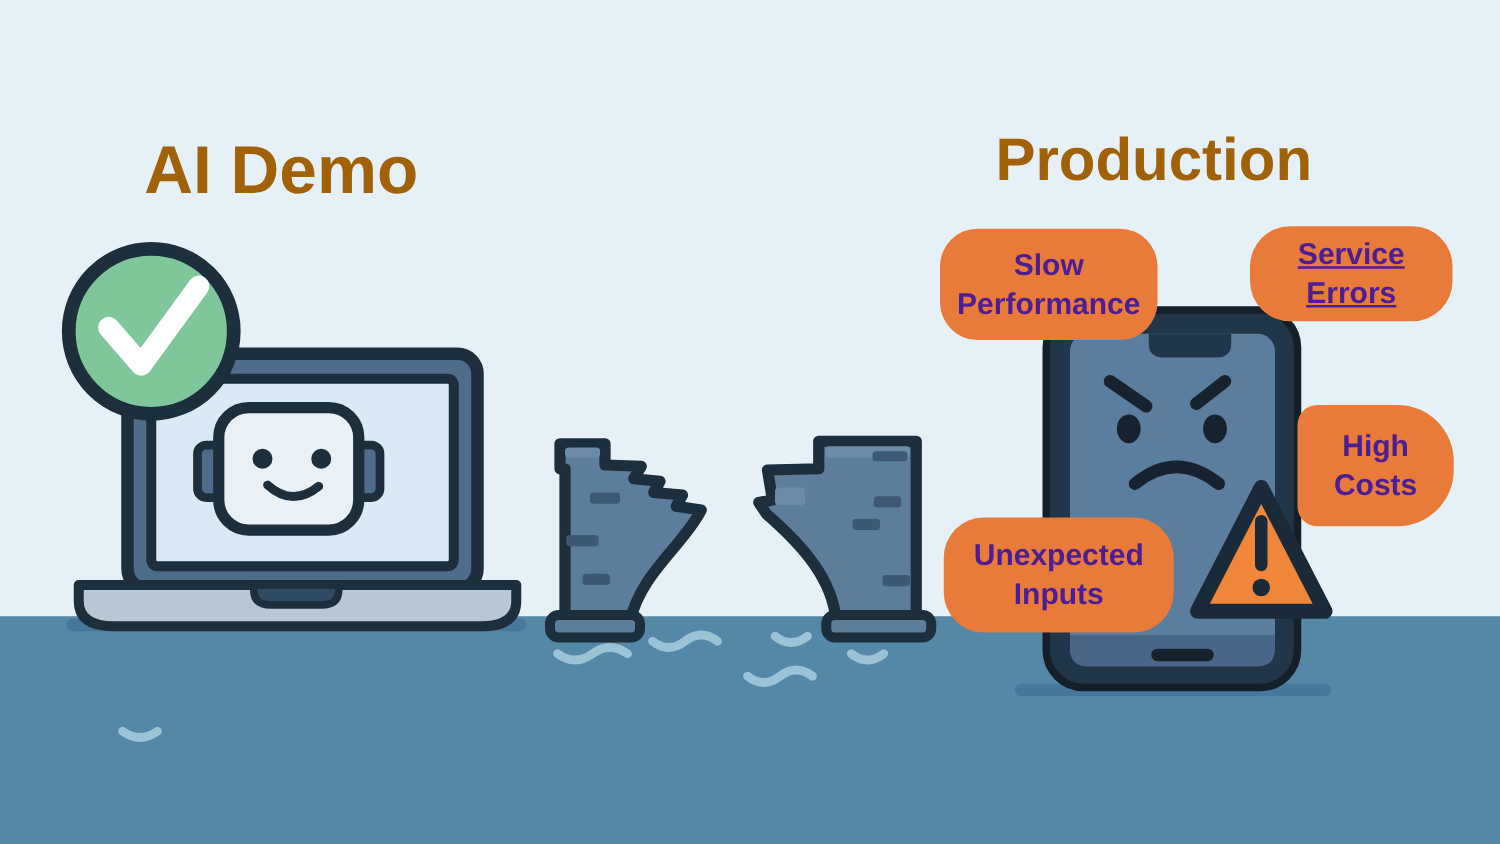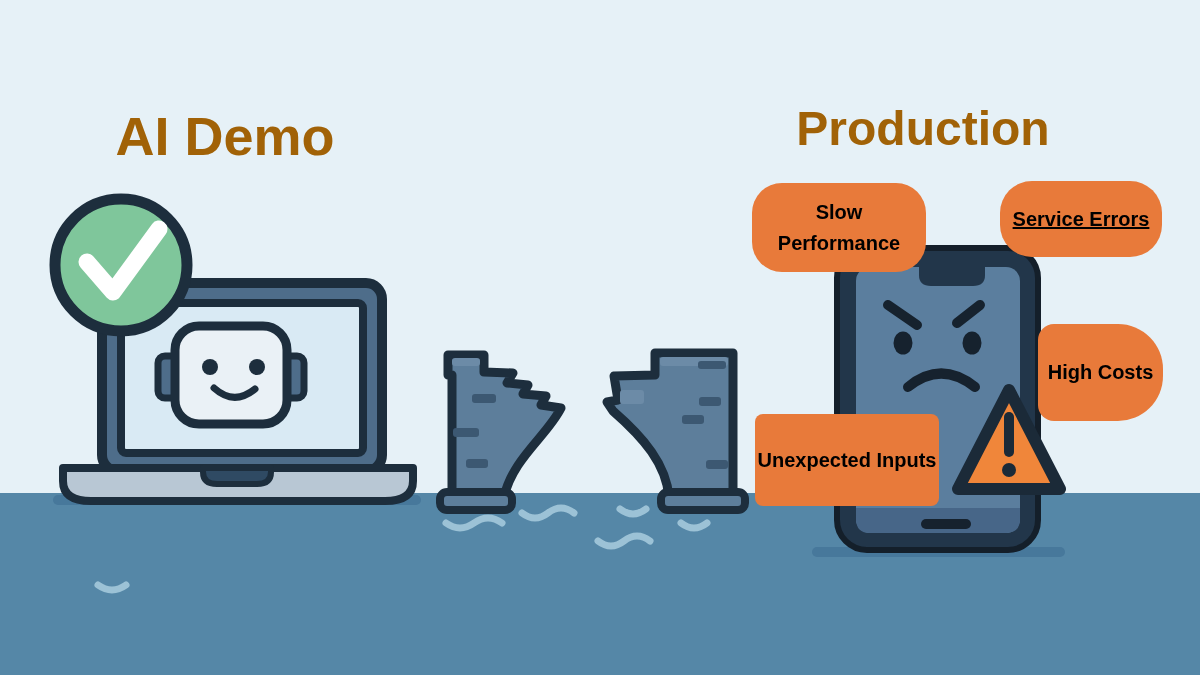--- a/index.html
+++ b/index.html
@@ -9,28 +9,28 @@
     font-family:"Liberation Sans", sans-serif;
   }
   .scene{position:absolute;left:0;top:0;width:1200px;height:675px;}
   .title{
     position:absolute;text-align:center;font-weight:bold;color:#a16207;
     line-height:1.0;letter-spacing:0px;
   }
   .title-left{left:85px;top:109px;width:280px;font-size:54px;}
   .title-right{left:783px;top:105px;width:280px;font-size:48px;}
   .badge{
-    position:absolute;background:#e87a3a;color:#000000;
-    font-weight:bold;font-size:20px;line-height:31px;text-align:center;
+    position:absolute;background:#e87a3a;color:#4c1d95;
+    font-weight:bold;font-size:24px;line-height:31px;text-align:center;
     display:flex;align-items:center;justify-content:center;
   }
   .b-slow{left:752px;top:183px;width:174px;height:89px;border-radius:30px;}
   .b-service{left:1000px;top:181px;width:162px;height:76px;border-radius:32px;text-decoration:underline;}
   .b-costs{left:1038px;top:324px;width:125px;height:97px;border-radius:16px 45px 45px 16px;}
-  .b-inputs{left:755px;top:414px;width:184px;height:92px;border-radius:8px;}
+  .b-inputs{left:755px;top:414px;width:184px;height:92px;border-radius:32px;}
 </style>
 </head>
 <body>
 
 <div class="canvas">
 
   <svg class="scene" viewBox="0 0 1200 675">
 
     <rect x="0" y="493" width="1200" height="182" fill="#5587a7"></rect>
 

